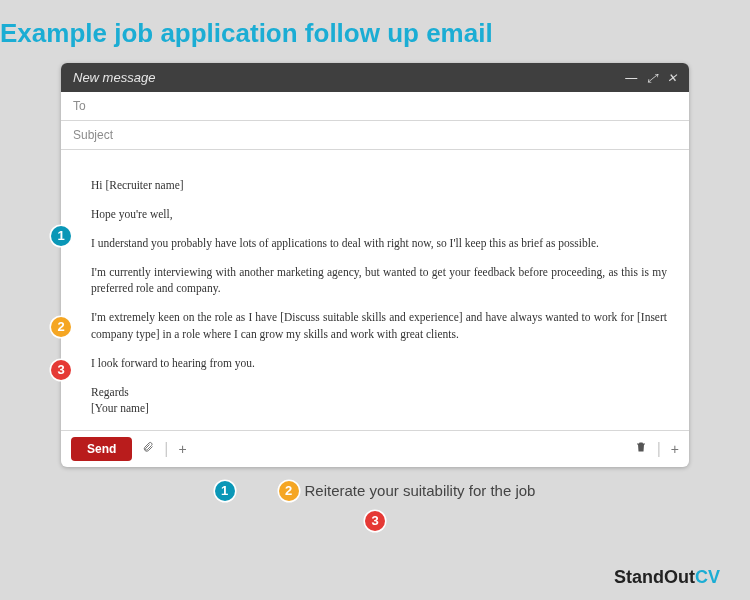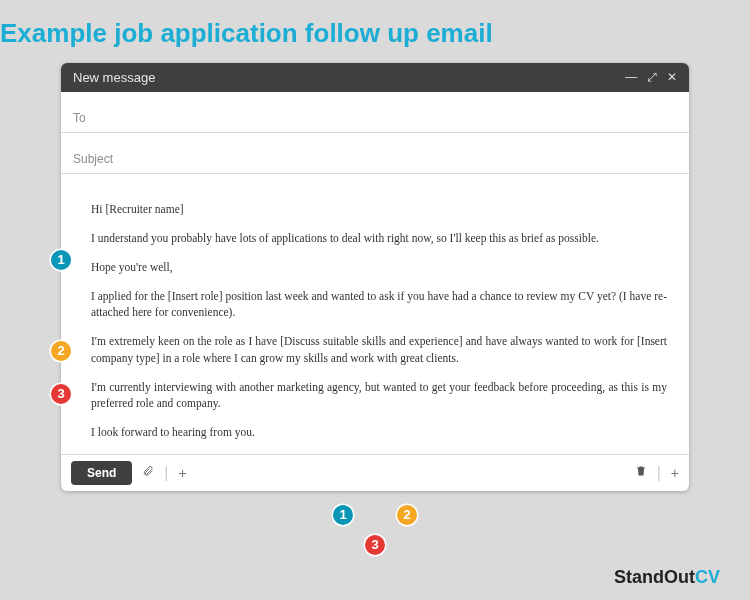--- a/index.html
+++ b/index.html
@@ -26,51 +26,51 @@
     box-shadow: 0 1px 4px rgba(0,0,0,0.25);
     overflow: visible;
     position: relative;
   }
   .titlebar {
     background: #3f3f3f;
     color: #e6e6e6;
     font-size: 13px;
     padding: 7px 12px;
     display: flex;
-    align-items: flex-start;
+    align-items: flex-end;
     justify-content: space-between;
     border-radius: 6px 6px 0 0;
+    font-style: italic;
   }
   .titlebar .controls { display: flex; gap: 10px; align-items: center; }
   .titlebar .controls span { cursor: pointer; font-size: 12px; color: #ddd; }
   .field {
     border-bottom: 1px solid #d7d7d7;
     padding: 7px 12px;
     font-size: 12px;
     color: #8c8c8c;
-    margin-top: 12px;
   }
   .body {
     padding: 14px 22px 14px 30px;
     font-size: 11.5px;
     color: #333;
     line-height: 1.4;
     position: relative;
   }
   .body p { margin: 13px 0 12px 0; text-align: justify; font-family: Liberation Serif, serif; }
   .body p:last-child { margin-bottom: 0; }
   .toolbar {
     border-top: 1px solid #d7d7d7;
     padding: 6px 10px;
     display: flex;
     align-items: center;
     gap: 10px;
   }
   .send-btn {
-    background: #404040;
+    background: #b91c1c;
     color: #fff;
     border: none;
     border-radius: 4px;
     font-size: 12px;
     font-weight: 600;
     padding: 5px 16px;
     cursor: pointer;
   }
   .tb-icon { color: #777; font-size: 14px; cursor: pointer; }
   .tb-div { color: #ccc; }
@@ -135,26 +135,29 @@
 
   <div class="field">To</div>
   <div class="field">Subject</div>
 
   <div class="body">
     <span class="badge b1 anchor" style="top:76px">1</span>
     <span class="badge b2 anchor" style="top:167px">2</span>
     <span class="badge b3 anchor" style="top:210px">3</span>
 
     <p>Hi [Recruiter name]</p>
+    <p>Hope you're well,</p>
     <p>I understand you probably have lots of applications to deal with right now, so I'll keep this as brief as possible.</p>
-    <p>Hope you're well,</p>
-    <p>I applied for the [Insert role] position last week and wanted to ask if you have had a chance to review my CV yet? (I have re-attached here for convenience).</p>
+    <p>I'm currently interviewing with another marketing agency, but wanted to get your feedback before proceeding, as this is my preferred role and company.</p>
     <p>I'm extremely keen on the role as I have [Discuss suitable skills and experience] and have always wanted to work for [Insert company type] in a role where I can grow my skills and work with great clients.</p>
-    <p>I'm currently interviewing with another marketing agency, but wanted to get your feedback before proceeding, as this is my preferred role and company.</p>
     <p>I look forward to hearing from you.</p>
+    <p style="margin-bottom:0">
+      <span>Regards</span><br>
+      <span>[Your name]</span>
+    </p>
   </div>
 
   <div class="toolbar">
     <button class="send-btn">Send</button>
     <span class="tb-icon">
       <svg width="12" height="14" viewBox="0 0 24 24" fill="none" stroke="#777" stroke-width="2">
           <path d="M21 11l-8.5 8.5a5 5 0 0 1-7-7L14 4a3.5 3.5 0 0 1 5 5l-8.5 8.5a2 2 0 0 1-3-3L15 7"></path>
         </svg>
     </span>
     <span class="tb-div">|</span>
@@ -170,20 +173,21 @@
   </div>
 </div>
 
 <div class="legend">
   <div class="legend-row">
     <div class="legend-item">
       <span class="badge b1">1</span>
     </div>
     <div class="legend-item">
       <span class="badge b2">2</span>
+      <span>Reiterate your suitability for the job</span>
     </div>
   </div>
   <div class="legend-row">
     <div class="legend-item">
       <span class="badge b3">3</span>
     </div>
   </div>
 </div>
 
 <div class="brand">

